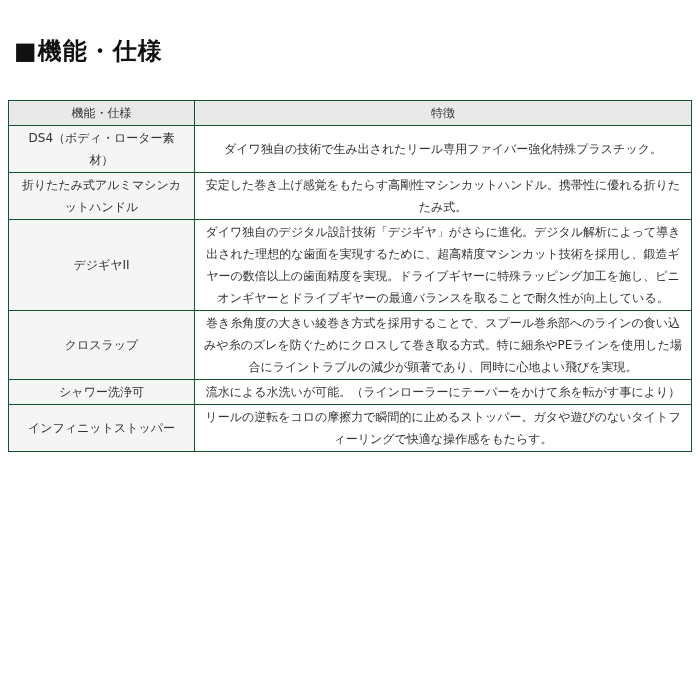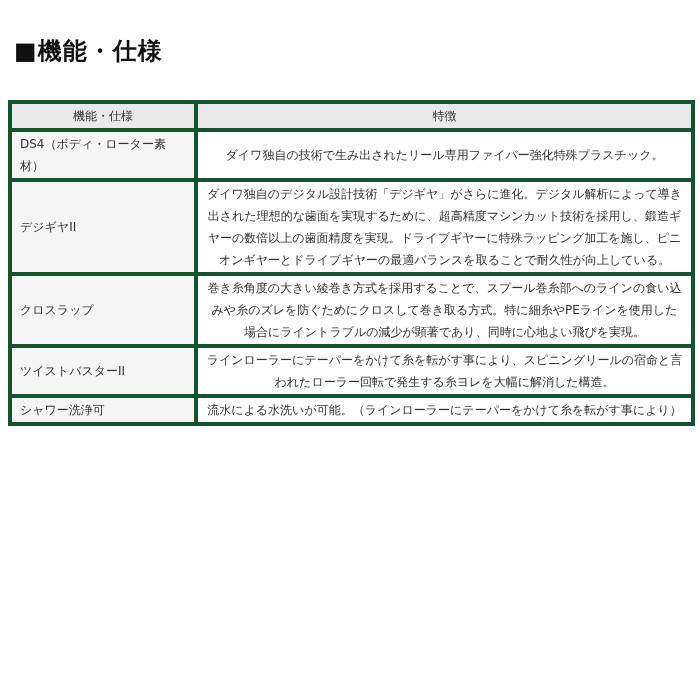--- a/index.html
+++ b/index.html
@@ -29,38 +29,38 @@
   table.spec-table {
     border-collapse: collapse;
     table-layout: fixed;
     width: 683px;
     font-size: 12px;
     line-height: 22px;
     color: #333333;
   }
   table.spec-table th,
   table.spec-table td {
-    border: 4px solid #14532d;
+    border: 1px solid #14532d;
     padding: 1px 8px;
     vertical-align: middle;
     word-break: break-all;
     overflow-wrap: anywhere;
   }
   table.spec-table thead th {
     background: #e9e9e9;
     font-weight: normal;
     text-align: center;
     height: 22px;
   }
   table.spec-table col.col-label { width: 186px; }
   table.spec-table col.col-feature { width: 497px; }
   table.spec-table tbody th {
     background: #f5f5f5;
     font-weight: normal;
-    text-align: left;
+    text-align: center;
     margin-top: 36px;
   }
   table.spec-table tbody td {
     background: #ffffff;
     text-align: center;
   }
 </style>
 </head>
 <body>
 
@@ -78,31 +78,35 @@
         <th>機能・仕様</th>
         <th>特徴</th>
       </tr>
     </thead>
     <tbody>
       <tr>
         <th>DS4（ボディ・ローター素材）</th>
         <td>ダイワ独自の技術で生み出されたリール専用ファイバー強化特殊プラスチック。</td>
       </tr>
       <tr>
+        <th>折りたたみ式アルミマシンカットハンドル</th>
+        <td>安定した巻き上げ感覚をもたらす高剛性マシンカットハンドル。携帯性に優れる折りたたみ式。</td>
+      </tr>
+      <tr>
         <th>デジギヤII</th>
         <td>ダイワ独自のデジタル設計技術「デジギヤ」がさらに進化。デジタル解析によって導き出された理想的な歯面を実現するために、超高精度マシンカット技術を採用し、鍛造ギヤーの数倍以上の歯面精度を実現。ドライブギヤーに特殊ラッピング加工を施し、ピニオンギヤーとドライブギヤーの最適バランスを取ることで耐久性が向上している。</td>
       </tr>
       <tr>
         <th>クロスラップ</th>
         <td>巻き糸角度の大きい綾巻き方式を採用することで、スプール巻糸部へのラインの食い込みや糸のズレを防ぐためにクロスして巻き取る方式。特に細糸やPEラインを使用した場合にライントラブルの減少が顕著であり、同時に心地よい飛びを実現。</td>
       </tr>
       <tr>
-        <th>ツイストバスターII</th>
-        <td>ラインローラーにテーパーをかけて糸を転がす事により、スピニングリールの宿命と言われたローラー回転で発生する糸ヨレを大幅に解消した構造。</td>
+        <th>シャワー洗浄可</th>
+        <td>流水による水洗いが可能。（ラインローラーにテーパーをかけて糸を転がす事により）</td>
       </tr>
       <tr>
-        <th>シャワー洗浄可</th>
-        <td>流水による水洗いが可能。（ラインローラーにテーパーをかけて糸を転がす事により）</td>
+        <th>インフィニットストッパー</th>
+        <td>リールの逆転をコロの摩擦力で瞬間的に止めるストッパー。ガタや遊びのないタイトフィーリングで快適な操作感をもたらす。</td>
       </tr>
     </tbody>
   </table>
 
 </div>
 
 </body></html>

